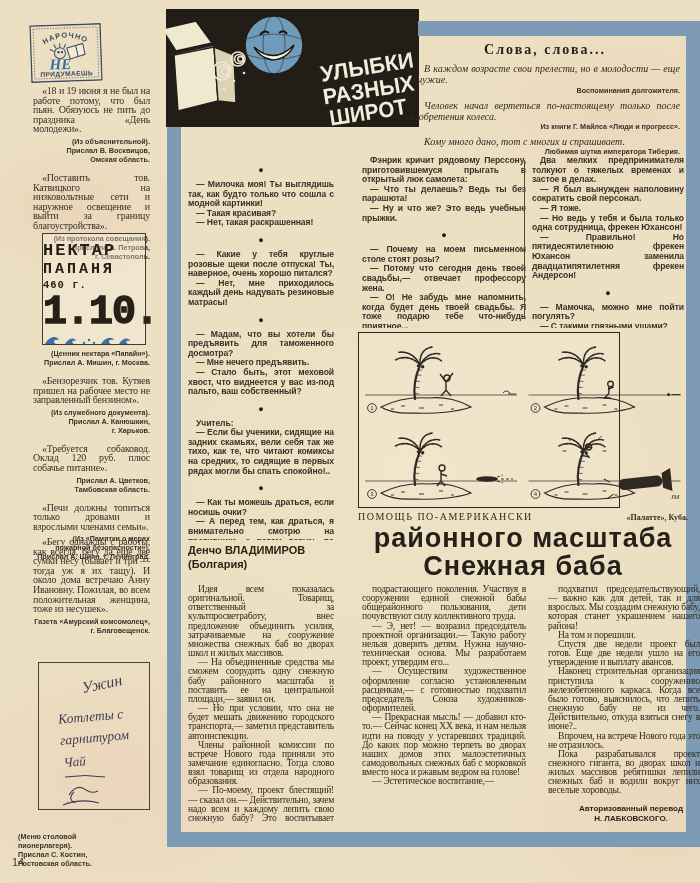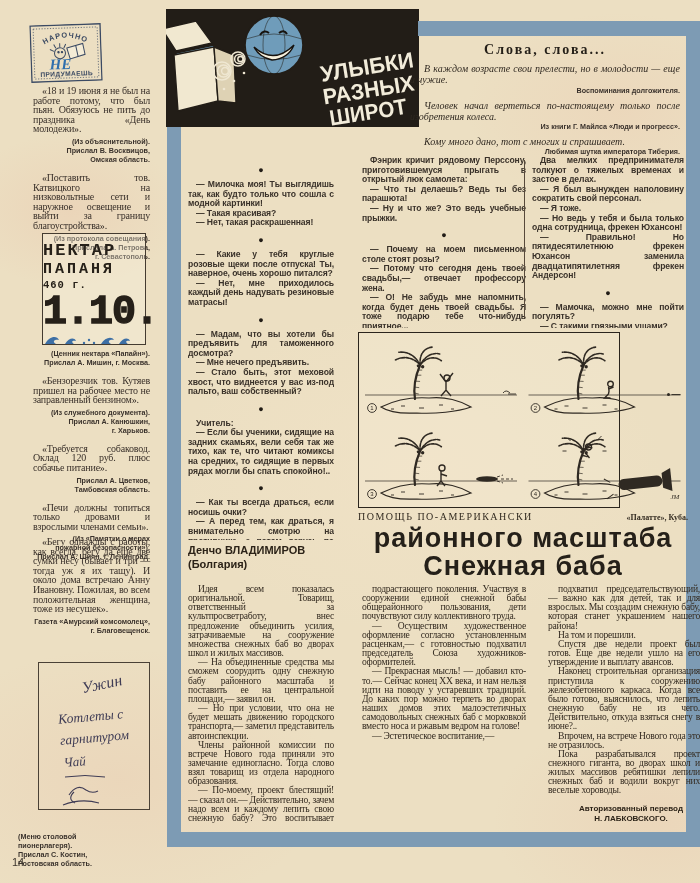--- a/index.html
+++ b/index.html
@@ -230,21 +230,21 @@
     <p>— Какие у тебя круглые розовые щеки после отпуска! Ты, наверное, очень хорошо питался?</p>
     <p>— Нет, мне приходилось каждый день надувать резиновые матрасы!</p>
     <div class="dot"></div>
     <p>— Мадам, что вы хотели бы предъявить для таможенного досмотра?</p>
     <p>— Мне нечего предъявить.</p>
     <p>— Стало быть, этот меховой хвост, что виднеется у вас из-под пальто, ваш собственный?</p>
     <div class="dot"></div>
     <p>Учитель:</p>
     <p>— Если бы ученики, сидящие на задних скамьях, вели себя так же тихо, как те, что читают комиксы на средних, то сидящие в первых рядах могли бы спать спокойно!..</p>
     <div class="dot"></div>
-    <p>— Как ты всегда драться, если носишь очки?</p>
+    <p>— Как ты можешь драться, если носишь очки?</p>
     <p>— А перед тем, как драться, я внимательно смотрю на противника, а потом дерусь по памяти!</p>
 
   </div>
 
   <div class="abs jcol" style="left:362px;top:156px;width:164px;height:172px">
     <p>Фэнрик кричит рядовому Перссону, приготовившемуся прыгать в открытый люк самолета:</p>
     <p>— Что ты делаешь? Ведь ты без парашюта!</p>
     <p>— Ну и что же? Это ведь учебные прыжки.</p>
     <div class="dot"></div>
     <p>— Почему на моем письменном столе стоят розы?</p>
@@ -372,20 +372,21 @@
   <div class="abs art" style="left:188px;top:584px;width:146px;height:240px">
     <p>Идея всем показалась оригинальной. Товарищ, ответственный за культпросветработу, внес предложение объединить усилия, затрачиваемые на сооружение множества снежных баб во дворах школ и жилых массивов.</p>
     <p>— На объединенные средства мы сможем соорудить одну снежную бабу районного масштаба и поставить ее на центральной площади,— заявил он.</p>
     <p>— Но при условии, что она не будет мешать движению городского транспорта,— заметил представитель автоинспекции.</p>
     <p>Члены районной комиссии по встрече Нового года приняли это замечание единогласно. Тогда слово взял товарищ из отдела народного образования.</p>
     <p>— По-моему, проект блестящий! — сказал он.— Действительно, зачем надо всем и каждому лепить свою снежную бабу? Это воспитывает индивидуализм у</p>
   </div>
 
   <div class="abs art" style="left:362px;top:584px;width:164px;height:240px">
     <p>подрастающего поколения. Участвуя в сооружении единой снежной бабы общерайонного пользования, дети почувствуют силу коллективного труда.</p>
+    <p>— Э, нет! — возразил председатель проектной организации.— Такую работу нельзя доверить детям. Нужна научно-техническая основа. Мы разработаем проект, утвердим его...</p>
     <p>— Осуществим художественное оформление согласно установленным расценкам,— с готовностью подхватил председатель Союза художников-оформителей.</p>
     <p>— Прекрасная мысль! — добавил кто-то.— Сейчас конец XX века, и нам нельзя идти на поводу у устаревших традиций. До каких пор можно терпеть во дворах наших домов этих малоэстетичных самодовольных снежных баб с морковкой вместо носа и ржавым ведром на голове!</p>
     <p>— Эстетическое воспитание,—</p>
   </div>
 
   <div class="abs art" style="left:548px;top:584px;width:152px;height:240px">
     <p>подхватил председательствующий,— важно как для детей, так и для взрослых. Мы создадим снежную бабу, которая станет украшением нашего района!</p>
     <p>На том и порешили.</p>
     <p>Спустя две недели проект был готов. Еще две недели ушло на его утверждение и выплату авансов.</p>
     <p>Наконец строительная организация приступила к сооружению железобетонного каркаса. Когда все было готово, выяснилось, что лепить снежную бабу не из чего. Действительно, откуда взяться снегу в июне?..</p>

